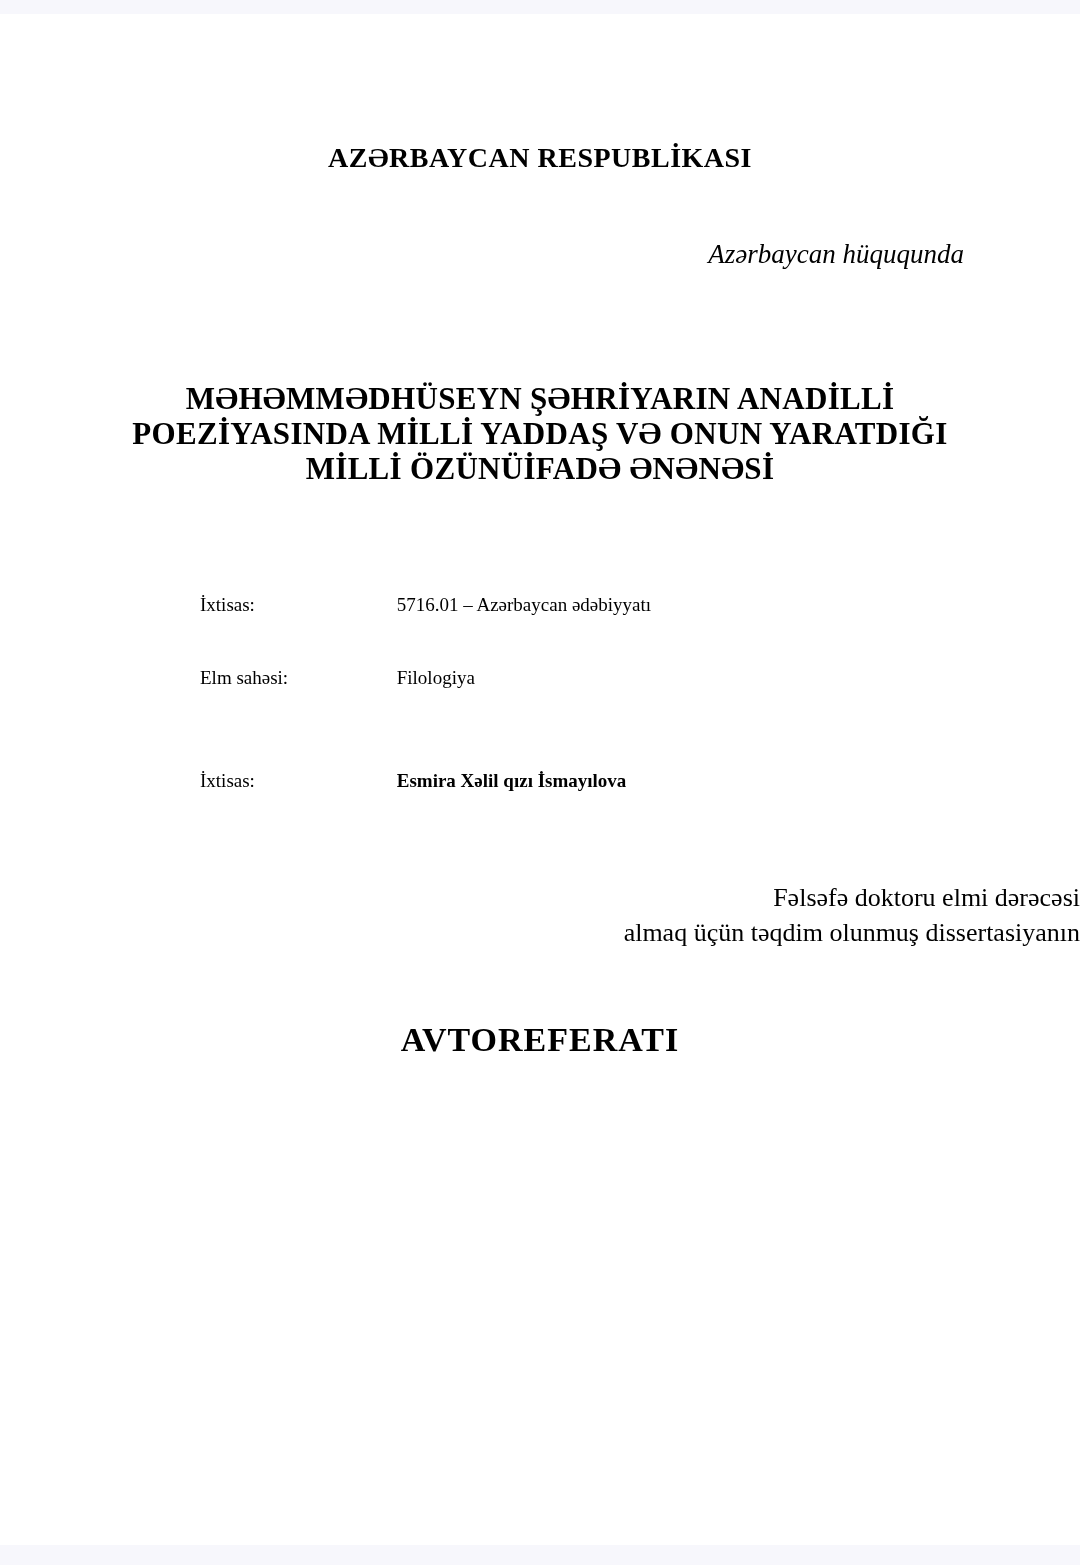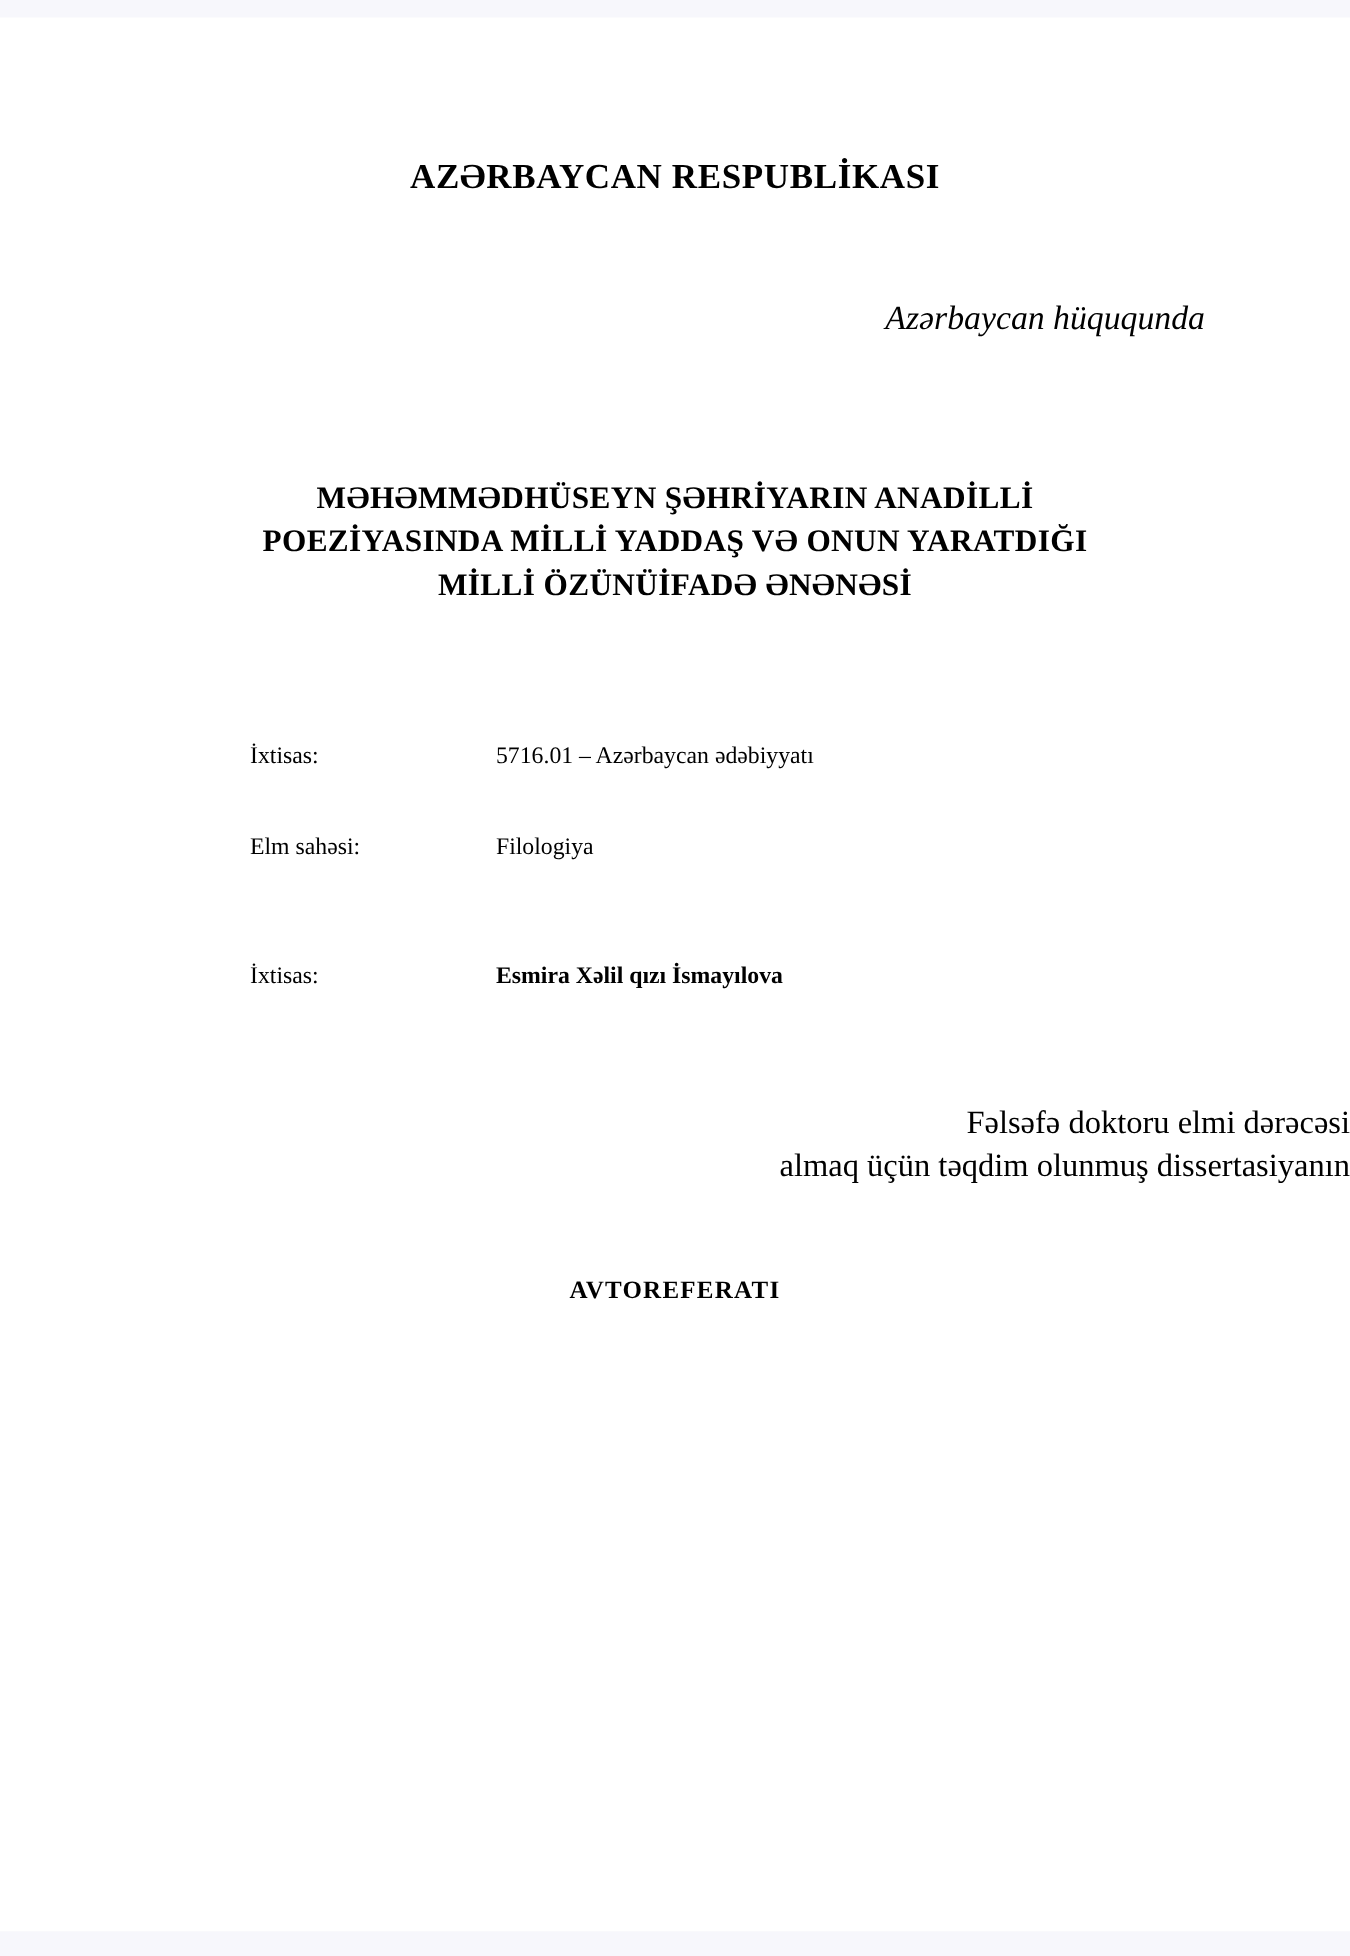--- a/index.html
+++ b/index.html
@@ -20,21 +20,21 @@
     position: absolute;
     left: 0;
     width: 100%;
     background: #f7f7fc;
   }
   .edge-strip.top { top: 0; height: 14px; }
   .edge-strip.bottom { top: 1545px; height: 20px; }
 
   .country-header {
     position: absolute;
-    top: 126px;
+    top: 142px;
     left: 0;
     width: 100%;
     margin: 0;
     text-align: center;
     font-size: 28px;
     font-weight: bold;
     letter-spacing: 0.5px;
   }
   .manuscript-note {
     position: absolute;
@@ -42,21 +42,21 @@
     right: 116px;
     font-size: 27px;
     font-style: italic;
   }
   .main-title {
     position: absolute;
     top: 381px;
     left: 0;
     width: 100%;
     text-align: center;
-    font-size: 25px;
+    font-size: 31px;
     font-weight: bold;
     line-height: 35px;
     letter-spacing: 0.3px;
   }
   .fields {
     position: absolute;
     top: 0;
     left: 0;
     width: 100%;
   }
@@ -83,21 +83,21 @@
     text-align: right;
     font-size: 26px;
     line-height: 35px;
   }
   .doc-type {
     position: absolute;
     top: 1021px;
     left: 0;
     width: 100%;
     text-align: center;
-    font-size: 20px;
+    font-size: 34px;
     font-weight: bold;
     letter-spacing: 1px;
   }
   .city-year {
     position: absolute;
     top: 1342px;
     left: 0;
     width: 100%;
     text-align: center;
     font-size: 27px;

